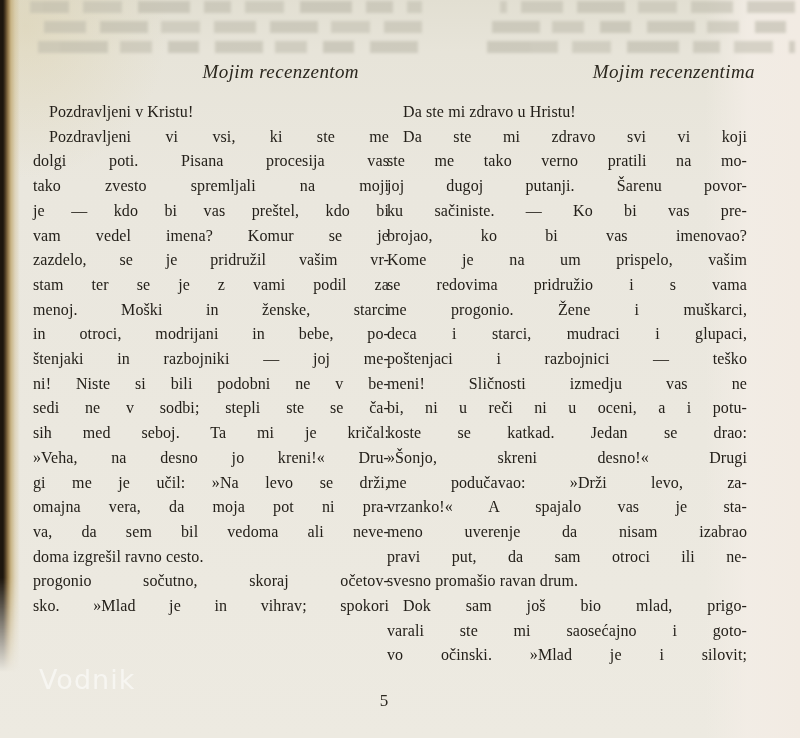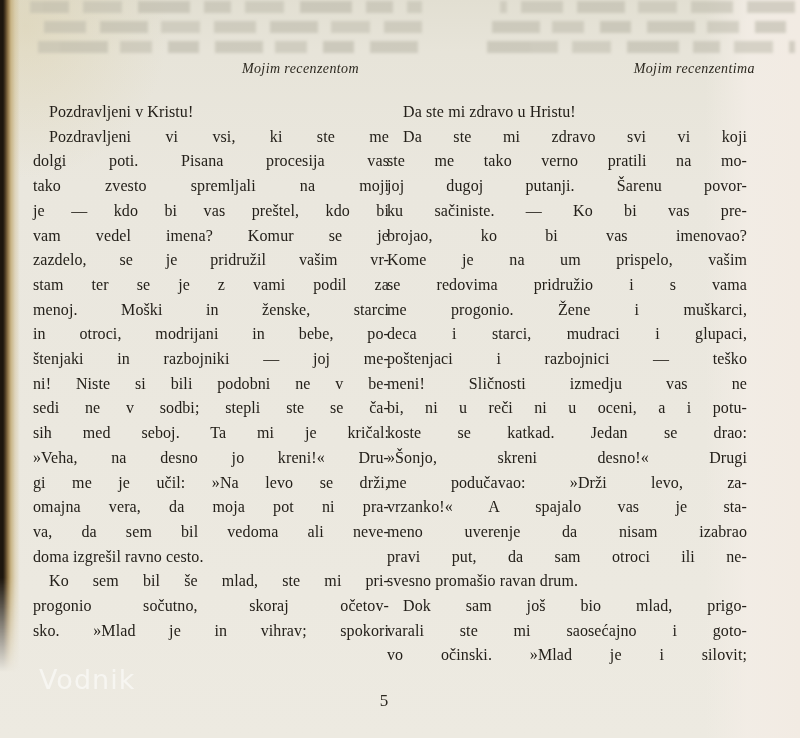--- a/index.html
+++ b/index.html
@@ -39,21 +39,21 @@
   
   .showthrough { position: absolute; top: 0; filter: blur(1.6px); opacity: 0.5; }
   .st-row { position: absolute; height: 12px; width: 100%; }
   .st-a { background: repeating-linear-gradient(90deg, #b8b5a6 0 27px, transparent 27px 41px, #bcb9aa 41px 80px, transparent 80px 96px, #b4b1a2 96px 148px, transparent 148px 162px); }
   .st-b { background: repeating-linear-gradient(90deg, transparent 0 14px, #bab7a8 14px 56px, transparent 56px 70px, #b6b3a4 70px 118px, transparent 118px 131px, #bdbaab 131px 170px); }
   .st-c { background: repeating-linear-gradient(90deg, #b6b3a4 0 48px, transparent 48px 60px, #bbb8a9 60px 92px, transparent 92px 108px, #b3b0a1 108px 139px, transparent 139px 155px); }
 
   
   .running-head {
     position: absolute; top: 61px; height: 24px;
-    font-style: italic; font-size: 14px; letter-spacing: 0.4px;
+    font-style: italic; font-size: 19px; letter-spacing: 0.4px;
     text-align: right; color: #2b271e;
   }
   .running-head.left  { left: 33px;  width: 357px; padding-right: 31px; box-sizing: border-box; }
   .running-head.right { left: 399px; width: 360px; padding-right: 4px;  box-sizing: border-box; }
 
   .column {
     position: absolute; top: 100px;
     font-size: 16px; line-height: 24.7px; letter-spacing: 0.1px;
     color: #24201a;
   }
@@ -115,21 +115,20 @@
       <div class="line">in otroci, modrijani in bebe, po-</div>
       <div class="line">štenjaki in razbojniki — joj me-</div>
       <div class="line">ni! Niste si bili podobni ne v be-</div>
       <div class="line">sedi ne v sodbi; stepli ste se ča-</div>
       <div class="line">sih med seboj. Ta mi je kričal:</div>
       <div class="line">»Veha, na desno jo kreni!« Dru-</div>
       <div class="line">gi me je učil: »Na levo se drži,</div>
       <div class="line">omajna vera, da moja pot ni pra-</div>
       <div class="line">va, da sem bil vedoma ali neve-</div>
       <div class="line flush">doma izgrešil ravno cesto.</div>
-      <div class="line indent">Ko sem bil še mlad, ste mi pri-</div>
       <div class="line">progonio sočutno, skoraj očetov-</div>
       <div class="line">sko. »Mlad je in vihrav; spokori</div>
     </div>
   <div class="column right">
       <div class="line indent flush">Da ste mi zdravo u Hristu!</div>
       <div class="line indent">Da ste mi zdravo svi vi koji</div>
       <div class="line">ste me tako verno pratili na mo-</div>
       <div class="line">joj dugoj putanji. Šarenu povor-</div>
       <div class="line">ku sačiniste. — Ko bi vas pre-</div>
       <div class="line">brojao, ko bi vas imenovao?</div>

